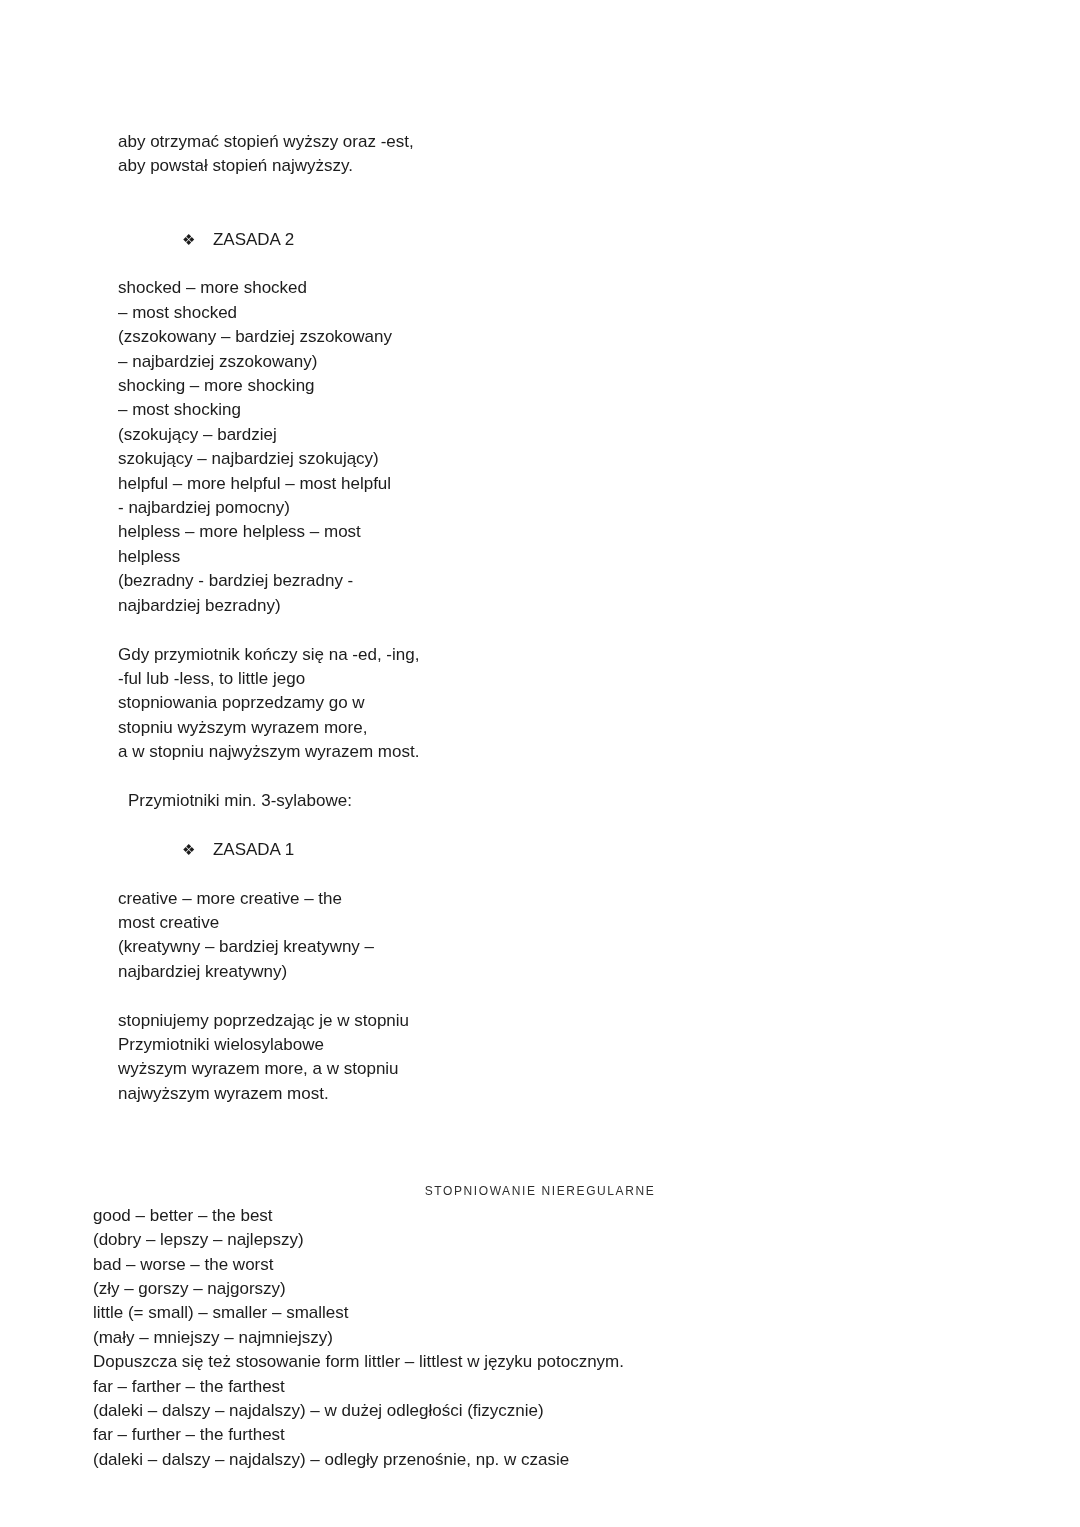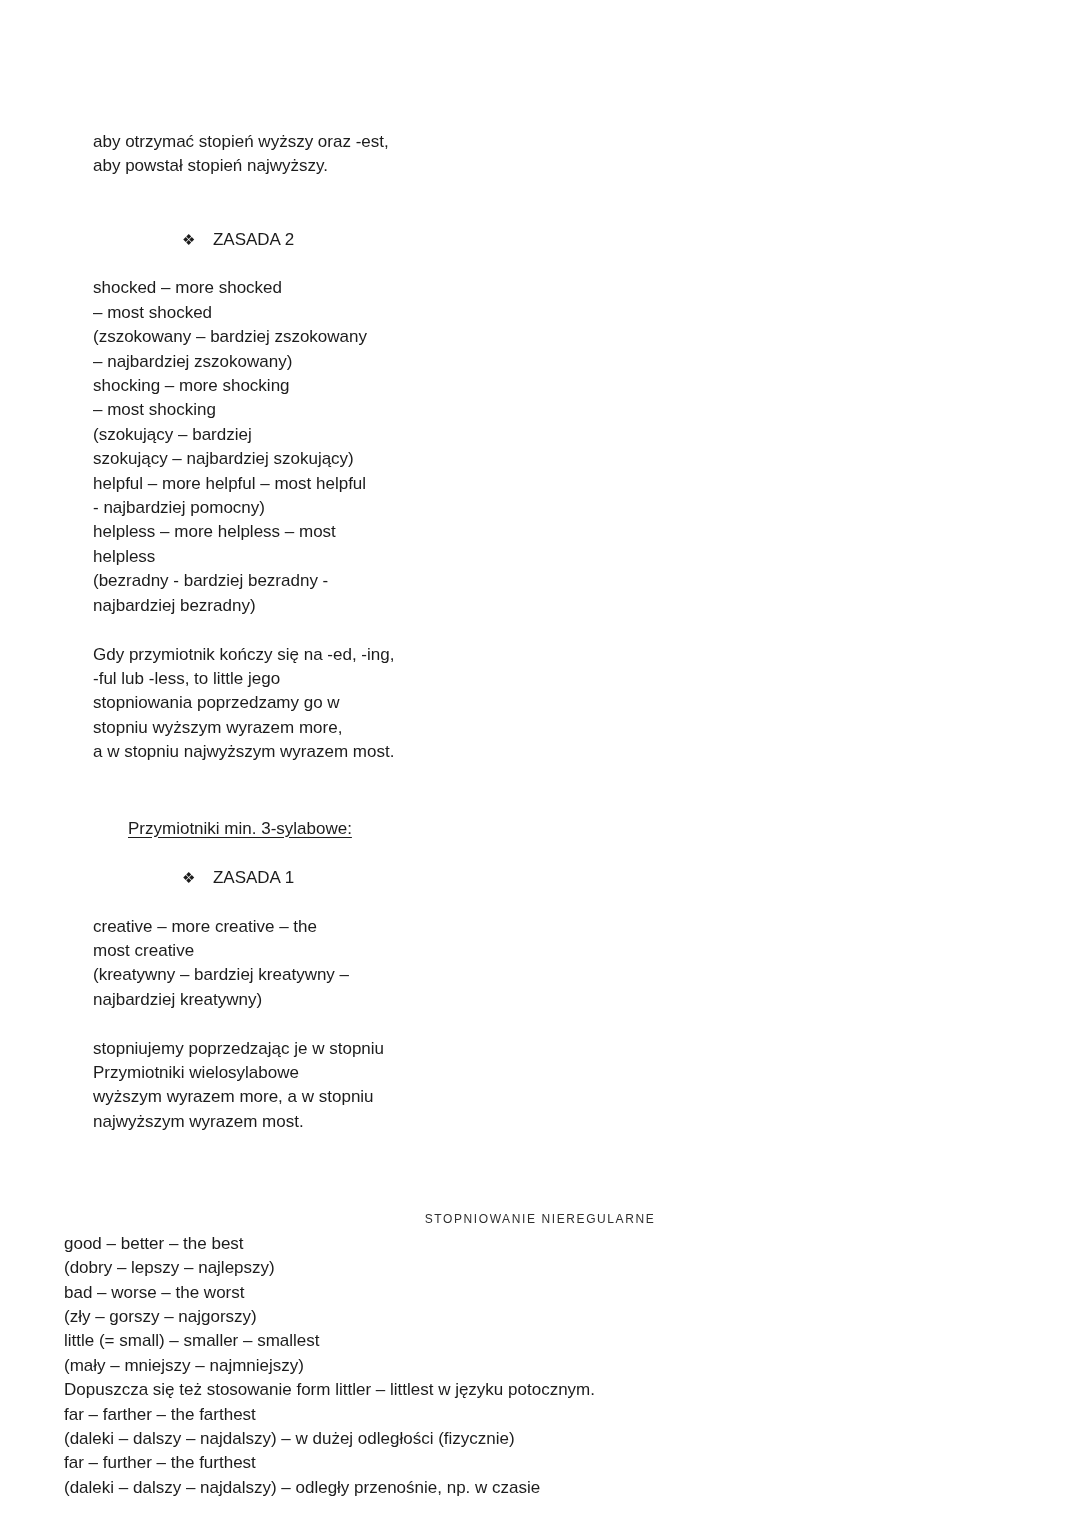--- a/index.html
+++ b/index.html
@@ -14,35 +14,33 @@
     background: #ffffff;
     box-sizing: border-box;
     padding-top: 130px;
     font-family: "Liberation Sans", sans-serif;
     font-size: 17px;
     line-height: 24.4px;
     color: #1c1c1c;
     overflow: hidden;
   }
   .line { white-space: pre; }
-  .ind2 { margin-left: 93px; }      
-  .m0   { margin-left: 64px; }      
+  .ind2 { margin-left: 118px; }      
+  .m0   { margin-left: 93px; }      
   .bullet-line { margin-left: 163px; }
   .marker {
     display: inline-block;
     width: 31px;
     font-size: 15px;
     color: #1c1c1c;
   }
   .blank { height: 24.4px; }
   .uheading {
     margin-left: 128px;
-    text-decoration: underline;
     text-underline-offset: 3px;
-    margin-top: 28px;
   }
   .center-heading {
     text-align: center;
     font-size: 12px;
     letter-spacing: 1.6px;
     color: #2e2e2e;
     font-weight: 400;
   }
 </style>
 </head>

